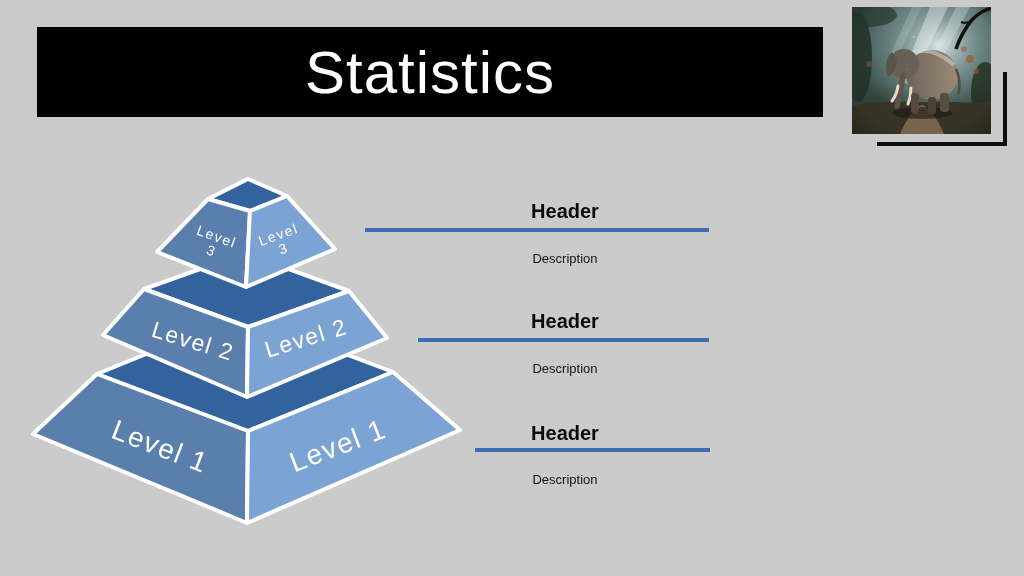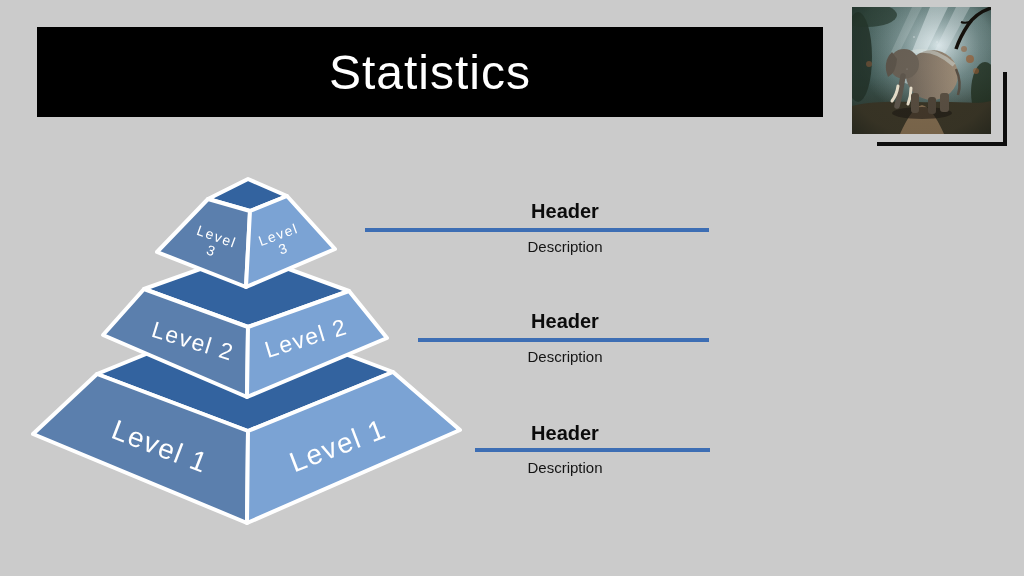--- a/index.html
+++ b/index.html
@@ -9,40 +9,41 @@
     background:#cbcbcb;
     overflow:hidden;
     font-family:"Liberation Sans", sans-serif;
   }
   .title-bar{
     position:absolute;left:37px;top:27px;width:786px;height:90px;
     background:#000000;
     display:flex;align-items:center;justify-content:center;
   }
   .title-bar span{
-    color:#ffffff;font-size:48px;letter-spacing:1px;
+    color:#ffffff;font-size:60px;letter-spacing:1px;
   }
   .pyramid-svg{position:absolute;left:0;top:170px;}
   .pyr-label{
     fill:#ffffff;
     font-family:"Liberation Sans", sans-serif;
     letter-spacing:1.5px;
   }
   .row-header{
     position:absolute;left:440px;width:250px;
     text-align:center;font-weight:bold;font-size:20px;color:#0b0b0b;
     line-height:30px;
   }
   .row-line{
     position:absolute;height:4px;background:#3d6eb4;
   }
   .row-desc{
     position:absolute;left:440px;width:250px;
-    text-align:center;font-size:15px;color:#141414;
+    text-align:center;font-size:13px;color:#141414;
     line-height:24px;
+    margin-top:12px;
   }
   .photo-svg{position:absolute;left:852px;top:7px;}
   .frame-line{position:absolute;background:#0d0d0d;}
   .frame-line.vert{left:1003px;top:72px;width:4px;height:74px;}
   .frame-line.horz{left:877px;top:142px;width:130px;height:4px;}
 </style>
 </head>
 <body>
 
 <div class="slide">

